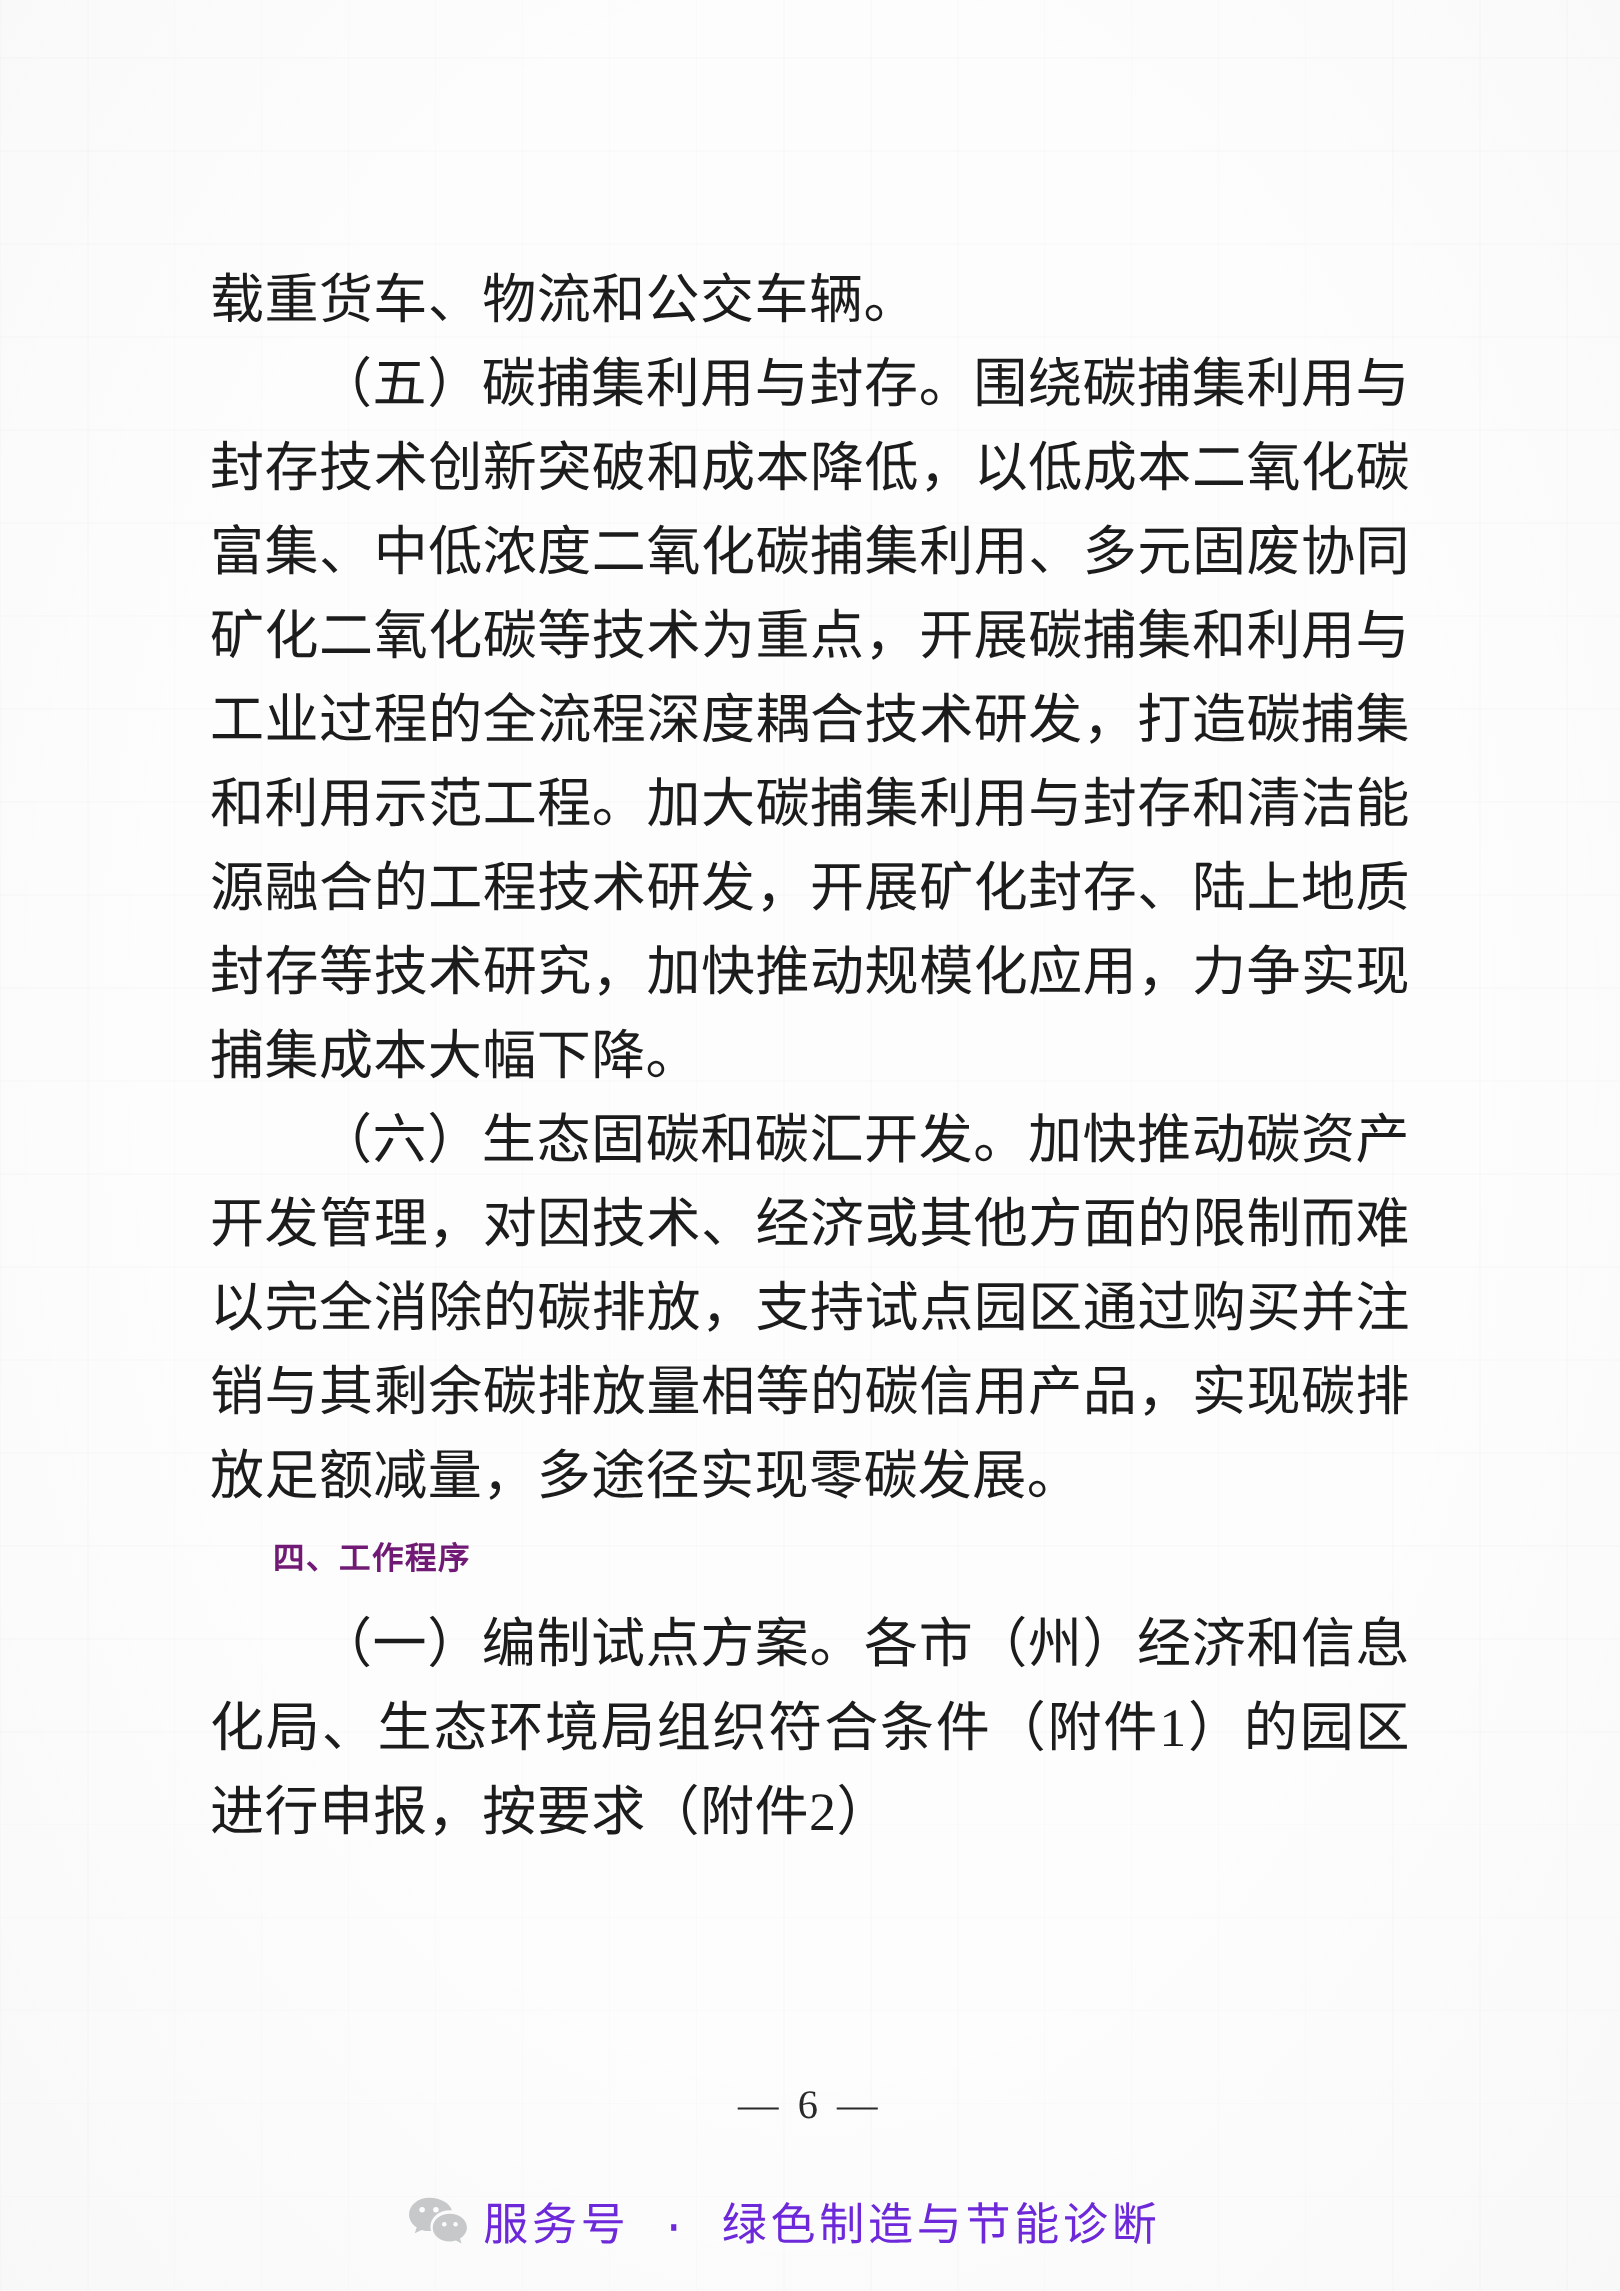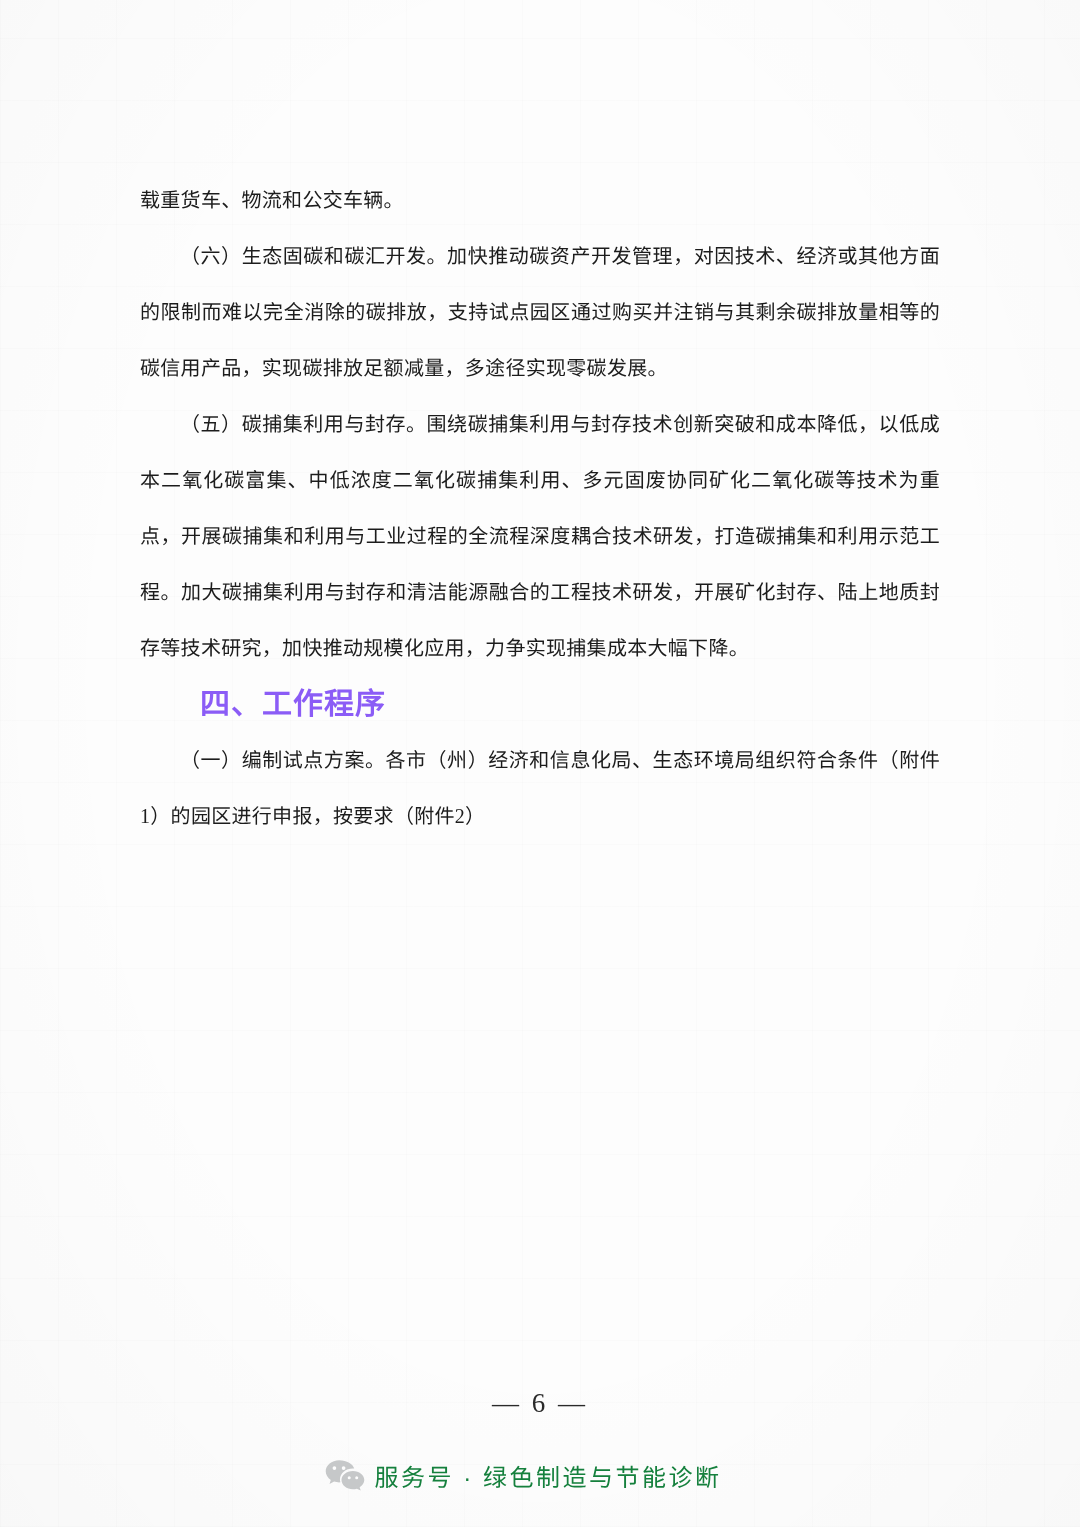--- a/index.html
+++ b/index.html
@@ -43,41 +43,41 @@
 
   .doc-body {
     position: absolute;
     left: 140px;
     top: 172px;
     width: 800px;
   }
 
   p.para {
     margin: 0;
-    font-size: 20px;
+    font-size: 36px;
     line-height: 56px;
     letter-spacing: 0.3px;
     text-align: justify;
     text-justify: inter-character;
     text-align-last: left;
     color: #1c1c1c;
   }
   p.indent {
     text-indent: 2em;
   }
 
   h2.section-heading {
     margin: 0;
     font-family: "Liberation Sans", "DejaVu Sans", sans-serif;
     font-weight: bold;
-    font-size: 30px;
+    font-size: 21px;
     line-height: 56px;
     letter-spacing: 1px;
     text-indent: 2em;
-    color: #8b5cf6;
+    color: #701a75;
   }
 
   .page-number {
     position: absolute;
     left: 0;
     right: 0;
     top: 1388px;
     text-align: center;
     font-size: 27px;
     letter-spacing: 3px;
@@ -96,43 +96,43 @@
     gap: 10px;
     padding-right: 34px;
   }
   .wechat-icon {
     display: block;
     width: 40px;
     height: 33px;
     flex: 0 0 auto;
   }
   .footer-text {
-    font-family: Liberation Sans, sans-serif;
-    font-size: 24px;
+    font-family: Liberation Mono, monospace;
+    font-size: 30px;
     letter-spacing: 2.5px;
-    color: #15803d;
+    color: #6d28d9;
     white-space: nowrap;
   }
 </style>
 </head>
 <body>
 
 <div class="paper-texture"></div>
 <div class="vignette"></div>
 
 <div class="page">
 
   <div class="doc-body">
 
     <p class="para">载重货车、物流和公交车辆。</p>
 
 
+    <p class="para indent">（五）碳捕集利用与封存。围绕碳捕集利用与封存技术创新突破和成本降低，以低成本二氧化碳富集、中低浓度二氧化碳捕集利用、多元固废协同矿化二氧化碳等技术为重点，开展碳捕集和利用与工业过程的全流程深度耦合技术研发，打造碳捕集和利用示范工程。加大碳捕集利用与封存和清洁能源融合的工程技术研发，开展矿化封存、陆上地质封存等技术研究，加快推动规模化应用，力争实现捕集成本大幅下降。</p>
+
     <p class="para indent">（六）生态固碳和碳汇开发。加快推动碳资产开发管理，对因技术、经济或其他方面的限制而难以完全消除的碳排放，支持试点园区通过购买并注销与其剩余碳排放量相等的碳信用产品，实现碳排放足额减量，多途径实现零碳发展。</p>
-
-    <p class="para indent">（五）碳捕集利用与封存。围绕碳捕集利用与封存技术创新突破和成本降低，以低成本二氧化碳富集、中低浓度二氧化碳捕集利用、多元固废协同矿化二氧化碳等技术为重点，开展碳捕集和利用与工业过程的全流程深度耦合技术研发，打造碳捕集和利用示范工程。加大碳捕集利用与封存和清洁能源融合的工程技术研发，开展矿化封存、陆上地质封存等技术研究，加快推动规模化应用，力争实现捕集成本大幅下降。</p>
 
     <h2 class="section-heading">四、工作程序</h2>
 
     <p class="para indent">（一）编制试点方案。各市（州）经济和信息化局、生态环境局组织符合条件（附件1）的园区进行申报，按要求（附件2）</p>
 
   </div>
 
   <div class="page-number">— 6 —</div>
 
   <div class="footer-watermark">

